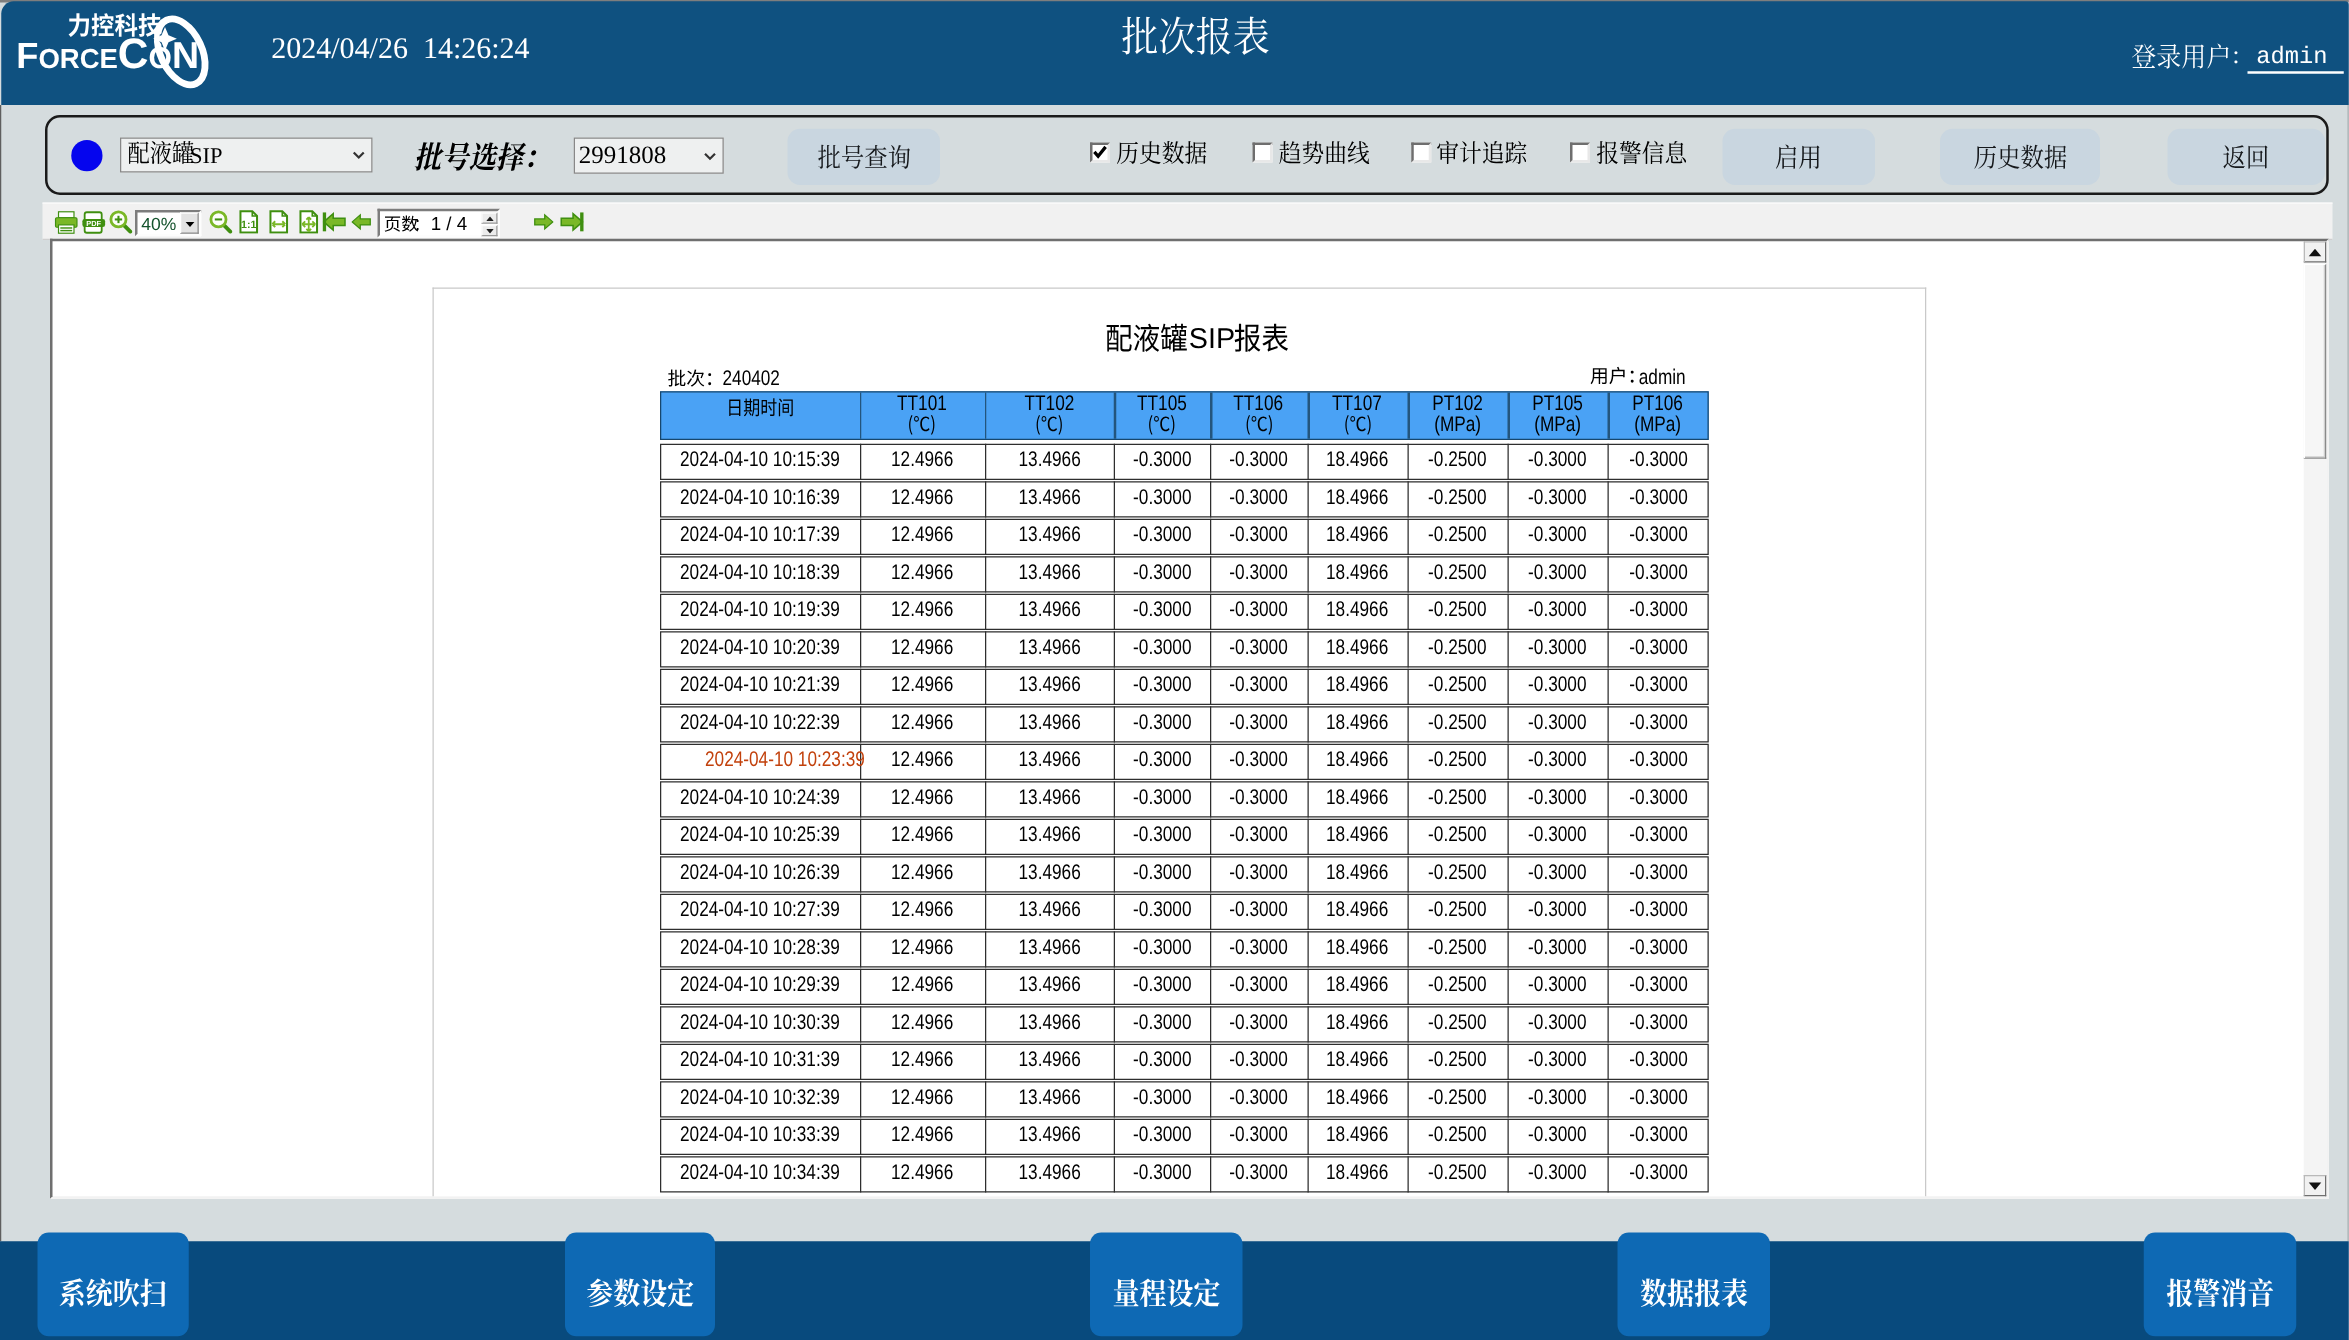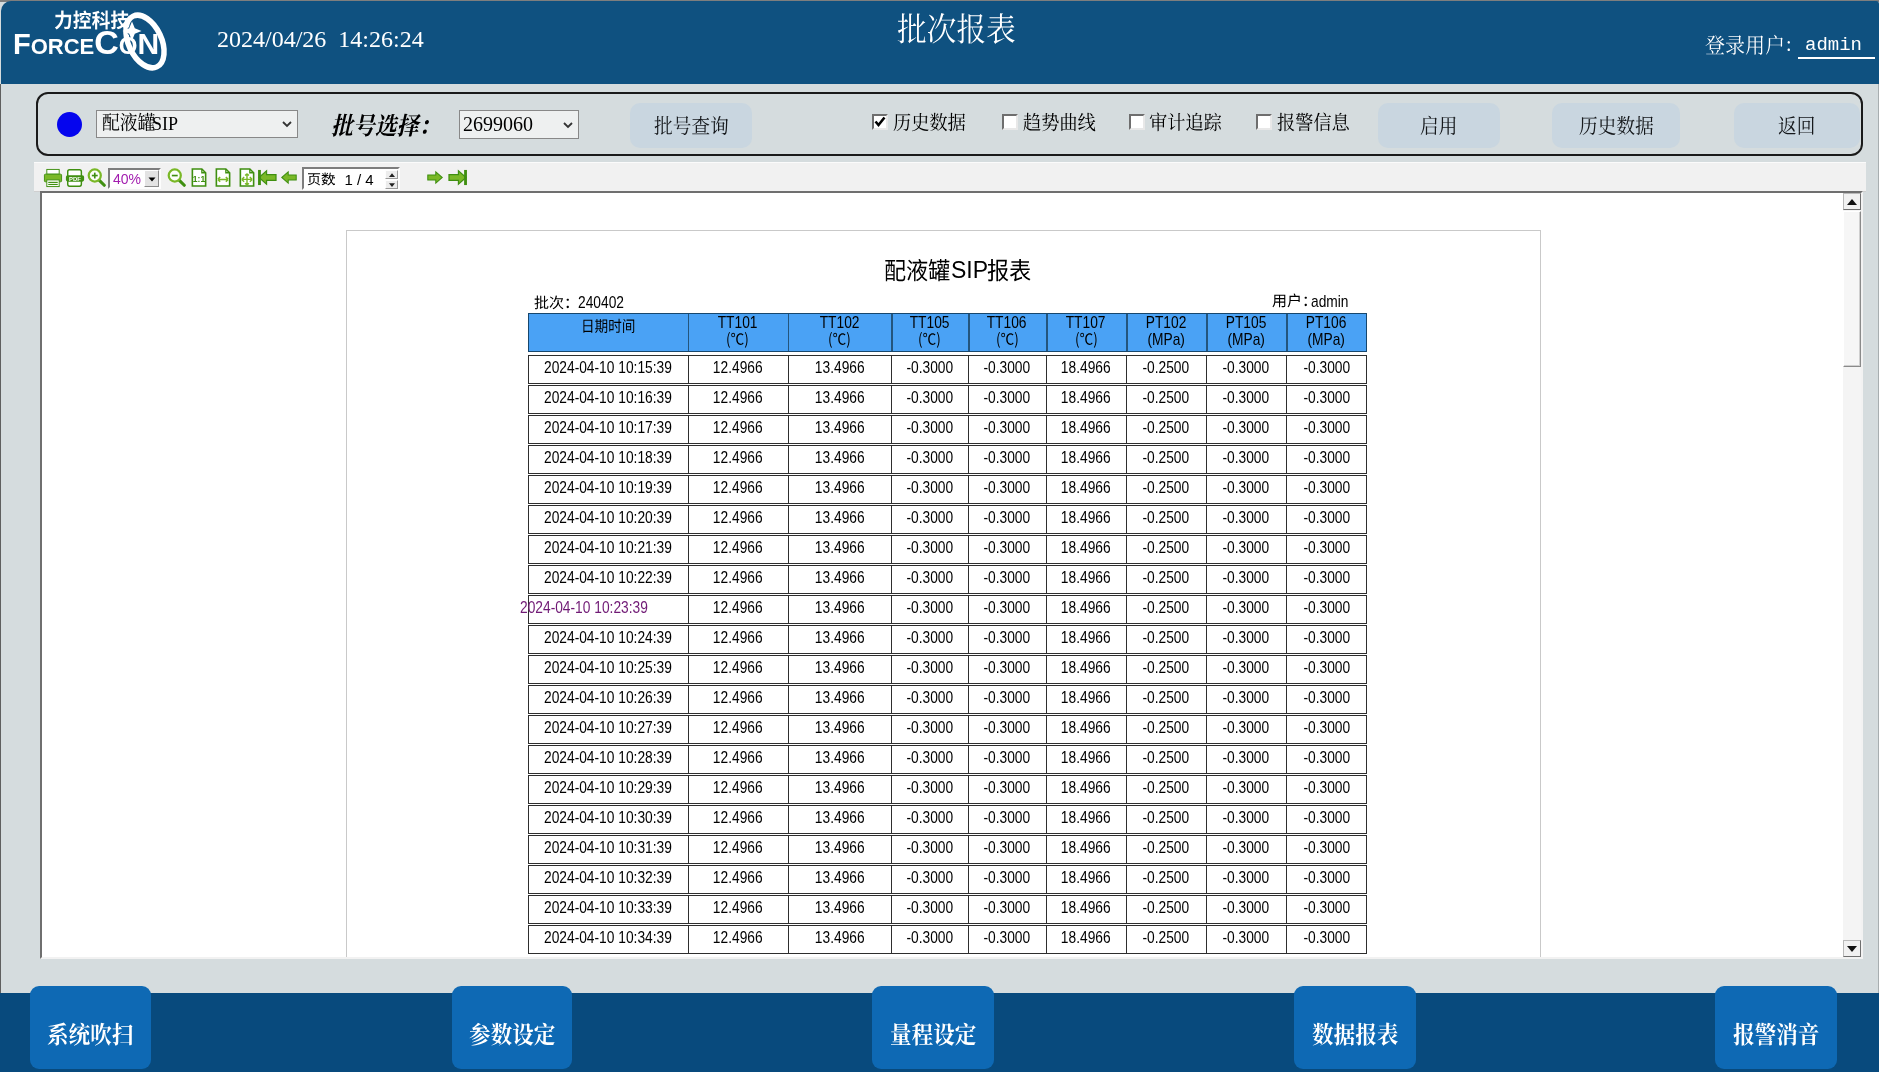--- a/index.html
+++ b/index.html
@@ -42,21 +42,21 @@
     <path fill="#000" d="M11.4 -9.9V-0.5C11.4 0.6 11.8 0.9 13.4 0.9H15.6C18.7 0.9 19.4 0.7 19.4 0.1C19.4 -0.2 19.3 -0.3 18.9 -0.5L18.8 -3.7H18.5C18.3 -2.3 18.1 -1.0 17.9 -0.6C17.8 -0.4 17.8 -0.3 17.5 -0.3C17.2 -0.3 16.5 -0.3 15.6 -0.3H13.6C12.8 -0.3 12.7 -0.4 12.7 -0.8V-9.3H16.7V-7.6H16.9C17.3 -7.6 17.9 -7.9 17.9 -8.0V-14.5C18.4 -14.6 18.8 -14.8 18.9 -15.0L17.2 -16.3L16.4 -15.4H11.2L11.4 -14.8H16.7V-9.9H12.9L11.4 -10.6ZM6.1 -14.8V-12.0H4.9V-14.8ZM1.4 -12.0V1.5H1.6C2.1 1.5 2.5 1.2 2.5 1.0V-0.3H8.6V1.1H8.7C9.2 1.1 9.8 0.8 9.8 0.7V-11.2C10.2 -11.3 10.5 -11.4 10.6 -11.6L9.1 -12.8L8.4 -12.0H7.2V-14.8H10.2C10.5 -14.8 10.7 -14.9 10.8 -15.1C10.1 -15.7 9.1 -16.5 9.1 -16.5L8.2 -15.4H0.8L1.0 -14.8H3.8V-12.0H2.6L1.4 -12.7ZM8.6 -3.6V-0.9H2.5V-3.6ZM8.6 -4.2H2.5V-5.8L2.8 -5.5C4.7 -7.0 4.9 -9.1 4.9 -10.6V-11.4H6.1V-7.5C6.1 -6.9 6.2 -6.6 7.0 -6.6H7.6C8.0 -6.6 8.3 -6.6 8.6 -6.7ZM8.6 -7.6H8.5C8.4 -7.6 8.3 -7.6 8.2 -7.6C8.1 -7.6 8.1 -7.6 8.0 -7.6C7.9 -7.6 7.8 -7.6 7.7 -7.6H7.3C7.1 -7.6 7.1 -7.6 7.1 -7.8V-11.4H8.6ZM2.5 -5.9V-11.4H3.9V-10.6C3.9 -9.2 3.8 -7.4 2.5 -5.9Z M21.9 -4.1C21.6 -4.1 21.0 -4.1 21.0 -4.1V-3.7C21.4 -3.7 21.7 -3.6 22.0 -3.4C22.4 -3.1 22.5 -1.6 22.2 0.5C22.3 1.1 22.5 1.5 22.8 1.5C23.5 1.5 23.9 1.0 24.0 0.1C24.0 -1.5 23.5 -2.4 23.5 -3.3C23.4 -3.8 23.6 -4.4 23.7 -5.0C24.0 -5.9 25.4 -10.1 26.2 -12.4L25.8 -12.4C22.7 -5.2 22.7 -5.2 22.4 -4.6C22.2 -4.1 22.1 -4.1 21.9 -4.1ZM20.9 -12.0 20.7 -11.8C21.5 -11.3 22.4 -10.3 22.7 -9.5C24.1 -8.6 25.0 -11.4 20.9 -12.0ZM22.0 -16.6 21.8 -16.5C22.6 -15.9 23.7 -14.8 24.0 -13.9C25.5 -13.1 26.3 -16.0 22.0 -16.6ZM30.5 -16.9 30.3 -16.8C31.1 -16.2 31.9 -15.1 32.1 -14.2C33.5 -13.4 34.5 -16.2 30.5 -16.9ZM32.6 -9.2 32.4 -9.1C33.0 -8.4 33.7 -7.3 33.9 -6.4C35.0 -5.6 36.0 -7.7 32.6 -9.2ZM37.5 -15.2 36.5 -14.0H25.6L25.8 -13.4H38.8C39.1 -13.4 39.3 -13.5 39.3 -13.7C38.6 -14.3 37.5 -15.2 37.5 -15.2ZM34.3 -12.4 32.2 -13.0C31.8 -10.7 30.7 -7.2 29.2 -4.9L29.5 -4.6C30.3 -5.6 31.1 -6.7 31.7 -7.8C32.1 -5.8 32.6 -4.0 33.5 -2.5C32.3 -1.0 30.8 0.3 28.9 1.3L29.1 1.6C31.2 0.8 32.8 -0.4 34.0 -1.7C35.0 -0.3 36.4 0.8 38.3 1.6C38.5 1.0 38.9 0.6 39.4 0.5L39.4 0.3C37.4 -0.3 35.9 -1.2 34.8 -2.5C36.4 -4.6 37.3 -7.0 37.9 -9.7C38.4 -9.7 38.6 -9.7 38.7 -9.9L37.3 -11.2L36.5 -10.4H32.9C33.1 -11.0 33.3 -11.6 33.5 -12.1C34.0 -12.1 34.2 -12.2 34.3 -12.4ZM32.0 -8.4C32.2 -8.9 32.5 -9.4 32.7 -9.8H36.6C36.1 -7.5 35.3 -5.2 34.1 -3.3C33.1 -4.7 32.4 -6.4 32.0 -8.4ZM29.1 -9.3 28.4 -9.5C29.0 -10.4 29.4 -11.3 29.8 -12.1C30.3 -12.0 30.5 -12.1 30.6 -12.3L28.6 -13.1C27.9 -10.7 26.3 -7.2 24.5 -4.9L24.7 -4.7C25.6 -5.5 26.5 -6.6 27.2 -7.6V1.6H27.5C27.9 1.6 28.4 1.3 28.5 1.2V-8.9C28.8 -9.0 29.0 -9.1 29.1 -9.3Z M52.9 -9.0 52.7 -8.9C53.2 -8.5 53.6 -7.8 53.6 -7.1C54.7 -6.3 55.9 -8.4 52.9 -9.0ZM58.0 -15.7 57.3 -14.9H56.1V-16.1C56.5 -16.2 56.7 -16.4 56.7 -16.6L54.9 -16.8V-14.9H51.7V-16.1C52.2 -16.2 52.3 -16.4 52.4 -16.6L50.5 -16.8V-14.9H47.9L48.0 -14.3H50.5V-13.0H50.8C51.2 -13.0 51.7 -13.2 51.7 -13.4V-14.3H54.9V-13.1H55.1C55.6 -13.1 56.1 -13.3 56.1 -13.4V-14.3H58.8C59.1 -14.3 59.3 -14.4 59.3 -14.6C58.8 -15.1 58.0 -15.7 58.0 -15.7ZM57.1 -11.9V-10.0H55.0V-11.9ZM55.0 -9.1V-9.4H57.1V-8.6H57.3C57.6 -8.6 58.1 -8.9 58.2 -9.0V-11.8C58.5 -11.9 58.7 -12.0 58.8 -12.1L57.5 -13.1L56.9 -12.5H55.1L53.9 -13.1V-8.7H54.1C54.5 -8.7 55.0 -9.0 55.0 -9.1ZM51.9 -11.9V-10.0H49.8V-11.9ZM49.8 -8.8V-9.4H51.9V-8.9H52.0C52.4 -8.9 52.9 -9.2 52.9 -9.3V-11.8C53.2 -11.9 53.5 -12.0 53.5 -12.1L52.3 -13.1L51.7 -12.5H49.9L48.7 -13.1V-8.5H48.9C49.3 -8.5 49.8 -8.7 49.8 -8.8ZM57.5 -7.8 56.8 -6.9H50.7L50.6 -7.0C50.9 -7.4 51.1 -7.8 51.3 -8.2C51.8 -8.1 52.0 -8.2 52.1 -8.4L50.3 -9.2C49.9 -7.7 48.9 -5.6 47.7 -4.3L47.9 -4.0C48.4 -4.4 48.9 -4.8 49.3 -5.3V1.5H49.5C50.1 1.5 50.5 1.3 50.5 1.2V0.8H58.7C59.0 0.8 59.2 0.7 59.2 0.5C58.7 -0.0 57.8 -0.7 57.8 -0.7L57.1 0.2H54.7V-1.6H57.8C58.1 -1.6 58.2 -1.7 58.3 -1.9C57.8 -2.4 57.0 -3.0 57.0 -3.0L56.3 -2.2H54.7V-4.0H57.9C58.1 -4.0 58.3 -4.1 58.3 -4.3C57.8 -4.8 57.0 -5.4 57.0 -5.4L56.3 -4.5H54.7V-6.3H58.4C58.6 -6.3 58.8 -6.4 58.9 -6.6C58.4 -7.2 57.5 -7.8 57.5 -7.8ZM50.5 0.2V-1.6H53.5V0.2ZM50.5 -2.2V-4.0H53.5V-2.2ZM50.5 -4.5V-6.3H53.5V-4.5ZM44.4 -16.4 42.5 -16.8C42.2 -14.4 41.5 -11.9 40.6 -10.3L40.9 -10.1C41.6 -10.9 42.2 -11.9 42.7 -13.1H44.0V-9.5H40.8L40.9 -8.9H44.0V-1.3L42.5 -1.1V-6.5C42.9 -6.6 43.1 -6.8 43.2 -7.1L41.4 -7.3V-1.5C41.4 -1.2 41.3 -1.0 40.9 -0.8L41.5 0.4C41.6 0.4 41.7 0.3 41.8 0.2C43.5 -0.3 45.2 -0.8 46.4 -1.2V0.1H46.7C47.1 0.1 47.5 -0.1 47.5 -0.2V-6.6C47.9 -6.7 48.1 -6.8 48.1 -7.1L46.4 -7.3V-1.7L45.2 -1.5V-8.9H47.9C48.1 -8.9 48.3 -9.0 48.4 -9.2C47.8 -9.8 46.8 -10.5 46.8 -10.5L46.0 -9.5H45.2V-13.1H47.5C47.8 -13.1 48.0 -13.2 48.1 -13.4C47.5 -14.0 46.5 -14.8 46.5 -14.8L45.6 -13.7H43.0C43.3 -14.4 43.5 -15.1 43.7 -15.9C44.2 -15.9 44.4 -16.1 44.4 -16.4Z"></path>
   </svg>
 <div class="abs" style="left:152px;top:114px;font-family:'Liberation Serif',serif;font-size:18px;color:#000">SIP</div>
 <svg style="position:absolute;left:331.00px;top:112.9px" width="109.2" height="28" viewBox="0 -21.1 120.0 27.6" preserveAspectRatio="none">
     <path fill="#000" d="M11.5 -16.6 9.8 -14.7H9.8L10.9 -19.4C11.6 -19.4 11.9 -19.7 12.0 -20.0L8.5 -20.4L7.1 -14.7H4.2L4.3 -14.1H6.9L5.8 -9.3C4.4 -9.0 3.3 -8.7 2.7 -8.6L3.0 -5.4C3.3 -5.5 3.6 -5.8 3.8 -6.1L5.1 -6.8L3.8 -1.5C3.7 -1.2 3.6 -1.1 3.2 -1.1C2.8 -1.1 0.9 -1.2 0.9 -1.2L0.8 -0.9C1.8 -0.7 2.1 -0.4 2.3 0.1C2.5 0.5 2.4 1.2 2.3 2.2C5.3 1.9 5.9 0.7 6.4 -1.2L8.2 -8.6C9.7 -9.4 10.9 -10.2 11.8 -10.7L11.8 -11.0L8.6 -10.1L9.6 -14.1H12.3C12.6 -14.1 12.9 -14.2 13.0 -14.4C12.5 -15.3 11.5 -16.6 11.5 -16.6ZM17.0 -13.5 15.4 -11.6H15.0L16.9 -19.2C17.6 -19.3 17.9 -19.5 18.0 -19.9L14.6 -20.3L10.1 -2.1C9.9 -1.5 9.7 -1.3 8.6 -0.7L9.8 2.0C10.0 1.8 10.3 1.6 10.6 1.2C13.0 -0.4 15.0 -1.9 16.1 -2.7L16.1 -3.0L12.5 -1.7L14.8 -10.9H17.7C18.0 -10.9 18.3 -11.0 18.4 -11.3C18.0 -12.1 17.0 -13.5 17.0 -13.5ZM24.2 -19.9 20.9 -20.3 16.1 -1.0C15.7 0.6 16.0 1.2 17.9 1.2H19.4C22.1 1.2 23.1 0.9 23.4 -0.1C23.5 -0.6 23.4 -0.8 22.8 -1.1L23.5 -4.3H23.2C22.6 -3.1 21.9 -1.7 21.6 -1.3C21.4 -1.1 21.2 -1.0 21.0 -1.0C20.9 -1.0 20.5 -1.0 20.1 -1.0H19.2C18.8 -1.0 18.7 -1.2 18.8 -1.6L20.9 -9.9C22.6 -10.8 24.4 -12.0 25.5 -12.7C25.9 -12.5 26.3 -12.6 26.5 -12.8L24.1 -14.9C23.5 -14.0 22.4 -12.6 21.2 -11.2L23.2 -19.2C23.8 -19.3 24.1 -19.6 24.2 -19.9Z M47.7 -12.1 45.7 -10.1H27.4L27.4 -9.4H32.8C32.4 -8.6 31.6 -7.4 30.9 -6.5C30.5 -6.3 30.0 -6.1 29.7 -5.9L32.0 -4.2L33.4 -5.4H42.5C41.6 -3.2 40.5 -1.4 39.8 -1.0C39.5 -0.8 39.3 -0.7 38.8 -0.7C38.2 -0.7 36.0 -0.9 34.6 -1.0L34.5 -0.7C35.7 -0.5 36.8 -0.1 37.2 0.3C37.6 0.7 37.6 1.4 37.4 2.1C38.9 2.1 40.0 1.9 41.0 1.4C42.5 0.5 44.0 -1.8 45.2 -4.9C45.8 -5.0 46.1 -5.1 46.3 -5.3L44.3 -7.4L42.6 -6.1H33.7C34.4 -7.1 35.3 -8.4 36.0 -9.4H49.0C49.4 -9.4 49.7 -9.5 49.8 -9.7C49.0 -10.7 47.7 -12.0 47.7 -12.1ZM34.7 -11.9 35.0 -12.8H43.6L43.2 -11.5H43.7C44.6 -11.5 46.2 -12.0 46.2 -12.2L47.6 -17.7C48.2 -17.8 48.6 -18.0 48.7 -18.2L46.5 -20.3L44.8 -18.9H36.6L33.9 -20.1L31.7 -11.0H32.1C33.3 -11.0 34.7 -11.6 34.7 -11.9ZM44.9 -18.2 43.7 -13.5H35.1L36.3 -18.2Z M54.9 -19.9 54.7 -19.8C55.3 -18.4 56.0 -16.4 55.9 -14.6C58.0 -12.7 61.6 -17.9 54.9 -19.9ZM71.7 -13.1 69.8 -11.2H67.2L68.2 -15.0H73.4C73.8 -15.0 74.0 -15.1 74.2 -15.4C73.4 -16.3 72.1 -17.6 72.1 -17.6L70.2 -15.7H68.3L69.2 -19.1C69.8 -19.2 70.1 -19.4 70.2 -19.8L66.8 -20.1L65.7 -15.7H63.4C64.0 -16.4 64.5 -17.2 65.0 -18.1C65.5 -18.1 65.9 -18.3 66.0 -18.6L62.8 -19.4C61.8 -16.7 60.4 -13.8 59.0 -11.8L59.2 -11.6C60.5 -12.5 61.7 -13.6 62.8 -15.0H65.5L64.5 -11.2H59.0L59.1 -10.5H61.9C60.9 -7.0 59.5 -4.3 55.9 -2.2L55.8 -2.2C55.6 -2.4 55.3 -2.6 55.1 -2.8L57.0 -10.7C57.7 -10.8 58.1 -11.0 58.4 -11.2L56.2 -13.4L54.4 -11.7H51.8L51.7 -11.0H54.6L52.5 -2.6C51.5 -2.1 50.1 -1.3 49.1 -0.9L50.3 1.9C50.5 1.8 50.7 1.6 50.7 1.4C51.6 0.1 53.0 -1.3 53.6 -2.1C53.9 -2.5 54.2 -2.5 54.5 -2.1C55.8 0.5 57.7 1.5 62.5 1.5C64.8 1.5 67.4 1.5 69.2 1.5C69.6 0.4 70.4 -0.6 71.6 -0.8L71.6 -1.1C68.9 -0.9 66.7 -0.9 64.1 -0.9C60.2 -0.9 57.8 -1.2 56.2 -2.0C60.9 -3.6 63.3 -6.3 64.7 -10.5H66.2L64.7 -4.4C64.3 -2.8 64.5 -2.3 66.4 -2.3H67.8C70.5 -2.3 71.5 -2.9 71.7 -3.8C71.9 -4.3 71.8 -4.7 71.3 -4.9L72.0 -8.0H71.7C71.0 -6.6 70.3 -5.4 70.0 -5.0C69.9 -4.8 69.8 -4.8 69.6 -4.8C69.4 -4.8 69.1 -4.8 68.7 -4.8H67.8C67.4 -4.8 67.4 -4.8 67.4 -5.1L68.8 -10.5H73.1C73.4 -10.5 73.7 -10.6 73.8 -10.8C73.0 -11.8 71.7 -13.1 71.7 -13.1Z M94.0 -5.3 92.0 -3.4H89.6L90.3 -6.3H95.2C95.5 -6.3 95.8 -6.4 95.9 -6.7C95.2 -7.5 93.9 -8.7 93.9 -8.7L92.1 -7.0H90.5L91.0 -9.1C91.7 -9.2 91.9 -9.4 92.0 -9.7L88.5 -10.1L87.7 -7.0H82.8L82.9 -6.3H87.5L86.8 -3.4H80.7L80.7 -2.7H86.6L85.4 2.1H86.0C87.0 2.1 88.4 1.7 88.4 1.5L89.5 -2.7H95.4C95.7 -2.7 96.0 -2.8 96.2 -3.1C95.3 -4.0 94.0 -5.3 94.0 -5.3ZM88.1 -18.6H85.4L85.5 -18.0H87.7C87.9 -15.7 88.5 -14.0 89.5 -12.7C87.2 -11.1 84.6 -9.8 81.8 -8.9L81.8 -8.5C85.1 -9.2 88.0 -10.2 90.5 -11.6C91.8 -10.5 93.6 -9.7 95.7 -9.2C96.3 -10.5 97.3 -11.3 98.5 -11.6L98.5 -11.9C96.5 -12.1 94.6 -12.5 93.0 -13.2C94.7 -14.4 96.2 -15.9 97.5 -17.5C98.2 -17.5 98.4 -17.6 98.7 -17.9L96.8 -20.0L94.9 -18.6ZM88.2 -18.0H94.7C93.8 -16.5 92.5 -15.2 91.2 -14.0C89.7 -15.0 88.7 -16.2 88.2 -18.0ZM84.3 -16.6 82.5 -14.7H82.1L83.3 -19.4C83.9 -19.4 84.2 -19.7 84.3 -20.0L80.8 -20.4L79.4 -14.7H76.4L76.4 -14.0H79.2L78.1 -9.6C76.5 -9.1 75.3 -8.8 74.6 -8.6L75.0 -5.4C75.3 -5.5 75.7 -5.8 75.8 -6.1L77.4 -7.0L76.1 -1.7C76.0 -1.4 75.9 -1.2 75.6 -1.2C75.1 -1.2 73.1 -1.4 73.1 -1.4L73.0 -1.1C73.9 -0.8 74.3 -0.5 74.5 -0.0C74.7 0.5 74.7 1.2 74.5 2.2C77.6 1.8 78.3 0.7 78.8 -1.4L80.6 -8.8C82.5 -9.9 84.0 -10.8 85.1 -11.6L85.0 -11.9L81.1 -10.5L81.9 -14.0H85.3C85.6 -14.0 85.9 -14.2 86.0 -14.4C85.4 -15.3 84.3 -16.6 84.3 -16.6Z M102.6 -0.6C103.8 -0.6 105.0 -1.6 105.2 -2.7C105.5 -3.9 104.8 -4.8 103.6 -4.8C102.4 -4.8 101.3 -3.9 101.0 -2.7C100.7 -1.6 101.4 -0.6 102.6 -0.6ZM104.9 -9.9C106.1 -9.9 107.3 -10.8 107.6 -12.0C107.8 -13.1 107.2 -14.1 106.0 -14.1C104.7 -14.1 103.6 -13.1 103.3 -12.0C103.0 -10.8 103.7 -9.9 104.9 -9.9Z"></path>
   </svg>
 <div class="abs" style="left:459px;top:110px;width:120px;height:29px;background:#eef0f0;border:1px solid #888;"></div>
 <svg class="abs" style="left:562px;top:119.5px" width="12" height="10" viewBox="0 0 12 10">
     <path d="M2 3 L6 7 L10 3" stroke="#333" stroke-width="1.8" fill="none"></path>
   </svg>
-<div class="abs" style="left:463px;top:113px;font-family:'Liberation Serif',serif;font-size:20px;color:#000">2699060</div>
+<div class="abs" style="left:463px;top:113px;font-family:'Liberation Serif',serif;font-size:20px;color:#000">2991808</div>
 <div class="abs" style="left:630px;top:103px;width:122px;height:45px;background:#c9d6e0;border-radius:10px"></div>
 <svg style="position:absolute;left:653.62px;top:114.5px" width="74.8" height="24" viewBox="0 -18.5 84.0 24.1" preserveAspectRatio="none">
     <path fill="#16191c" d="M6.3 -14.0 5.4 -12.9H4.8V-16.8C5.4 -16.9 5.6 -17.1 5.6 -17.4L3.5 -17.6V-12.9H0.7L0.8 -12.2H3.5V-7.6C2.2 -7.2 1.2 -6.8 0.7 -6.6L1.4 -4.9C1.6 -5.0 1.8 -5.2 1.8 -5.5L3.5 -6.4V-0.6C3.5 -0.3 3.4 -0.1 3.0 -0.1C2.6 -0.1 0.6 -0.3 0.6 -0.3V0.0C1.5 0.2 2.0 0.3 2.3 0.6C2.6 0.8 2.7 1.2 2.8 1.6C4.6 1.4 4.8 0.7 4.8 -0.4V-7.2L7.9 -8.9L7.7 -9.2L4.8 -8.1V-12.2H7.3C7.6 -12.2 7.8 -12.3 7.9 -12.6C7.2 -13.2 6.3 -14.0 6.3 -14.0ZM12.1 -11.4 11.2 -10.2H9.9V-16.7C10.4 -16.8 10.7 -17.0 10.7 -17.3L8.6 -17.5V-0.9C8.6 -0.5 8.5 -0.4 7.8 0.1L8.9 1.4C9.0 1.3 9.1 1.2 9.2 0.9C10.9 -0.3 12.6 -1.5 13.5 -2.1L13.4 -2.4C12.1 -1.8 10.9 -1.2 9.9 -0.8V-9.6H13.1C13.4 -9.6 13.6 -9.7 13.7 -10.0C13.1 -10.6 12.1 -11.4 12.1 -11.4ZM16.2 -17.3 14.2 -17.5V-0.5C14.2 0.5 14.5 0.9 15.8 0.9H17.2C19.6 0.9 20.2 0.8 20.2 0.2C20.2 -0.0 20.1 -0.1 19.7 -0.3L19.6 -2.9H19.3C19.1 -1.9 18.9 -0.7 18.7 -0.4C18.6 -0.2 18.6 -0.2 18.4 -0.2C18.2 -0.2 17.8 -0.2 17.3 -0.2H16.1C15.5 -0.2 15.5 -0.3 15.5 -0.8V-8.6C16.9 -9.6 18.3 -10.7 19.1 -11.5C19.5 -11.3 19.8 -11.4 20.0 -11.6L18.4 -12.9C17.8 -12.1 16.6 -10.5 15.5 -9.3V-16.7C16.0 -16.8 16.2 -17.0 16.2 -17.3Z M39.3 -10.0 38.3 -8.7H22.0L22.2 -8.1H27.2C26.9 -7.4 26.5 -6.3 26.1 -5.5C25.8 -5.4 25.4 -5.3 25.1 -5.1L26.6 -3.9L27.3 -4.6H36.7C36.3 -2.5 35.7 -0.7 35.1 -0.2C34.8 -0.1 34.6 -0.0 34.2 -0.0C33.7 -0.0 31.7 -0.2 30.6 -0.3L30.6 0.1C31.6 0.2 32.6 0.5 33.0 0.7C33.3 0.9 33.4 1.2 33.4 1.6C34.4 1.6 35.2 1.4 35.8 1.0C36.9 0.3 37.7 -1.9 38.0 -4.5C38.5 -4.5 38.8 -4.6 38.9 -4.7L37.4 -6.0L36.5 -5.2H27.4C27.8 -6.1 28.3 -7.3 28.6 -8.1H40.6C40.8 -8.1 41.1 -8.2 41.1 -8.4C40.4 -9.1 39.3 -10.0 39.3 -10.0ZM26.9 -10.3V-11.2H36.1V-10.2H36.3C36.8 -10.2 37.5 -10.4 37.5 -10.6V-15.6C37.9 -15.7 38.3 -15.9 38.4 -16.1L36.7 -17.4L35.9 -16.5H27.1L25.6 -17.2V-9.8H25.8C26.4 -9.8 26.9 -10.1 26.9 -10.3ZM36.1 -15.9V-11.8H26.9V-15.9Z M60.3 -1.0 59.3 0.2H42.9L43.0 0.8H61.6C61.9 0.8 62.1 0.7 62.2 0.5C61.5 -0.1 60.3 -1.0 60.3 -1.0ZM56.7 -7.5V-5.3H48.3V-7.5ZM48.3 -1.0V-1.8H56.7V-0.7H56.9C57.3 -0.7 58.0 -1.1 58.0 -1.2V-7.3C58.4 -7.3 58.7 -7.5 58.8 -7.6L57.2 -8.9L56.4 -8.1H48.4L46.9 -8.8V-0.5H47.2C47.7 -0.5 48.3 -0.8 48.3 -1.0ZM48.3 -2.4V-4.7H56.7V-2.4ZM60.0 -15.7 59.0 -14.4H53.1V-16.7C53.7 -16.8 53.9 -17.0 53.9 -17.3L51.8 -17.5V-14.4H43.2L43.4 -13.8H50.4C48.6 -11.5 45.9 -9.3 42.9 -7.8L43.0 -7.4C46.6 -8.7 49.7 -10.7 51.8 -13.2V-8.8H52.0C52.5 -8.8 53.1 -9.1 53.1 -9.2V-13.8H53.3C55.0 -11.1 58.0 -8.9 60.9 -7.7C61.1 -8.3 61.5 -8.7 62.1 -8.8L62.2 -9.0C59.2 -9.9 55.8 -11.6 53.9 -13.8H61.3C61.6 -13.8 61.8 -13.9 61.9 -14.1C61.2 -14.8 60.0 -15.7 60.0 -15.7Z M66.1 -17.5 65.9 -17.4C66.7 -16.4 67.9 -14.7 68.1 -13.5C69.6 -12.4 70.6 -15.5 66.1 -17.5ZM68.4 -11.1C68.8 -11.2 69.1 -11.4 69.2 -11.5L67.8 -12.7L67.1 -11.9H64.0L64.2 -11.3H67.1V-1.8C67.1 -1.4 67.0 -1.3 66.3 -0.9L67.3 0.8C67.5 0.7 67.7 0.4 67.8 0.0C69.3 -1.5 70.6 -3.0 71.3 -3.8L71.1 -4.1C70.2 -3.4 69.2 -2.7 68.4 -2.1ZM75.3 -16.8 73.1 -17.5C72.3 -14.3 70.9 -11.1 69.5 -9.1L69.8 -8.8C71.0 -10.0 72.2 -11.6 73.1 -13.3H80.9C80.8 -6.4 80.5 -1.3 79.7 -0.5C79.5 -0.3 79.3 -0.3 78.9 -0.3C78.4 -0.3 76.7 -0.4 75.7 -0.5L75.7 -0.1C76.6 0.0 77.6 0.3 78.0 0.5C78.3 0.7 78.4 1.1 78.4 1.6C79.4 1.6 80.2 1.2 80.8 0.5C81.8 -0.7 82.1 -5.7 82.3 -13.1C82.7 -13.2 83.0 -13.3 83.1 -13.5L81.5 -14.8L80.7 -13.9H73.4C73.8 -14.7 74.2 -15.5 74.5 -16.4C75.0 -16.4 75.2 -16.5 75.3 -16.8ZM77.2 -7.6H73.2V-10.1H77.2ZM77.2 -7.0V-4.3H73.2V-7.0ZM73.2 -2.5V-3.6H77.2V-2.6H77.4C77.8 -2.6 78.4 -3.0 78.5 -3.1V-9.8C78.9 -9.9 79.2 -10.1 79.4 -10.2L77.7 -11.5L77.0 -10.7H73.3L71.9 -11.3V-2.1H72.1C72.7 -2.1 73.2 -2.4 73.2 -2.5Z"></path>
   </svg>
 <div class="abs" style="left:1378px;top:103px;width:122px;height:45px;background:#c9d6e0;border-radius:10px"></div>
 <svg style="position:absolute;left:1420.31px;top:114.5px" width="37.4" height="24" viewBox="0 -18.5 42.0 24.1" preserveAspectRatio="none">
     <path fill="#16191c" d="M9.5 -17.8 9.3 -17.6C9.9 -17.1 10.8 -16.0 11.1 -15.3C12.5 -14.5 13.5 -17.1 9.5 -17.8ZM16.6 -6.1V-0.6H8.0V-6.1ZM8.0 1.1V0.0H16.6V1.5H16.8C17.3 1.5 18.0 1.2 18.0 1.1V-5.9C18.4 -6.0 18.7 -6.1 18.8 -6.3L17.2 -7.5L16.4 -6.7H8.1L6.6 -7.4V1.6H6.8C7.4 1.6 8.0 1.2 8.0 1.1ZM5.2 -10.5V-10.9V-14.5H16.8V-10.5ZM3.8 -15.3V-10.9C3.8 -6.8 3.4 -2.3 0.8 1.4L1.1 1.6C4.6 -1.7 5.1 -6.3 5.2 -9.9H16.8V-8.9H17.0C17.5 -8.9 18.2 -9.3 18.2 -9.4V-14.3C18.6 -14.3 18.9 -14.5 19.0 -14.6L17.4 -15.9L16.6 -15.1H5.5L3.8 -15.8Z M25.9 -10.6H30.9V-6.2H25.7C25.9 -7.4 25.9 -8.6 25.9 -9.7ZM25.9 -11.2V-15.5H30.9V-11.2ZM24.5 -16.1V-9.7C24.5 -5.7 24.2 -1.7 21.8 1.4L22.1 1.6C24.4 -0.4 25.3 -2.9 25.7 -5.5H30.9V1.4H31.1C31.8 1.4 32.3 1.1 32.3 1.0V-5.5H37.7V-0.6C37.7 -0.3 37.6 -0.1 37.1 -0.1C36.7 -0.1 34.5 -0.3 34.5 -0.3V0.0C35.4 0.2 36.0 0.3 36.3 0.5C36.6 0.8 36.8 1.2 36.8 1.6C38.8 1.4 39.1 0.7 39.1 -0.4V-15.1C39.5 -15.2 39.9 -15.4 40.0 -15.6L38.2 -17.0L37.5 -16.1H26.2L24.5 -16.8ZM37.7 -10.6V-6.2H32.3V-10.6ZM37.7 -11.2H32.3V-15.5H37.7Z"></path>
   </svg>
 <div class="abs" style="left:1552px;top:103px;width:128px;height:45px;background:#c9d6e0;border-radius:10px"></div>
 <svg style="position:absolute;left:1578.62px;top:114.5px" width="74.8" height="24" viewBox="0 -18.5 84.0 24.1" preserveAspectRatio="none">
@@ -98,21 +98,21 @@
 <rect x="1" y="7" width="20" height="7" rx="2" fill="#3f8f10"></rect>
 <text x="11" y="12.8" font-size="6.5" font-family="Liberation Sans" font-weight="bold" fill="#fff" text-anchor="middle">PDF</text>
 </svg>
 <svg class="abs" style="left:87px;top:168px" width="19" height="19" viewBox="0 0 22 22">
     <line x1="14" y1="14" x2="20" y2="20" stroke="#3f8f10" stroke-width="3.6" stroke-linecap="round"></line>
     <circle cx="9" cy="8.7" r="7" fill="#fdfef9" stroke="#7ab827" stroke-width="2.6"></circle>
     <rect x="5.6" y="7.8" width="6.8" height="1.9" fill="#3f8f10"></rect>
     <rect x="8.05" y="5.35" width="1.9" height="6.8" fill="#3f8f10"></rect>
   </svg>
 <div class="abs" style="left:108px;top:168px;width:53px;height:21px;background:#fff;border-top:2px solid #7d7d7d;border-left:2px solid #7d7d7d;border-right:2px solid #fdfdfd;border-bottom:2px solid #fdfdfd"></div>
-<div class="abs" style="left:113px;top:170.5px;font-size:14px;color:#a21caf">40%</div>
+<div class="abs" style="left:113px;top:170.5px;font-size:14px;color:#14532d">40%</div>
 <div class="abs" style="left:144px;top:170px;width:15px;height:17px;background:#e3e3e3;border:1px solid #8b8b8b;border-top-color:#fff;border-left-color:#fff"></div>
 <svg class="abs" style="left:147.5px;top:176.5px" width="8" height="5" viewBox="0 0 8 5">
     <path d="M0.5 0.5 L7.5 0.5 L4 4.5 Z" fill="#000"></path>
   </svg>
 <svg class="abs" style="left:167px;top:168px" width="19" height="19" viewBox="0 0 22 22">
     <line x1="14" y1="14" x2="20" y2="20" stroke="#3f8f10" stroke-width="3.6" stroke-linecap="round"></line>
     <circle cx="9" cy="8.7" r="7" fill="#fdfef9" stroke="#7ab827" stroke-width="2.6"></circle>
     <rect x="5.6" y="7.8" width="6.8" height="1.9" fill="#3f8f10"></rect>
   </svg>
 <svg class="abs" style="left:190px;top:168px" width="18" height="19" viewBox="0 0 19 20">
@@ -378,21 +378,21 @@
 <div class="abs" style="left:1286px;top:568.2px;width:81px;font-size:17px;color:#000;text-align:center"><span class="scx">-0.3000</span></div>
 <div class="abs" style="left:528px;top:595.0px;width:839px;height:28.5px;border:1px solid #2e2e2e"></div>
 <div class="abs" style="left:687.6px;top:595.0px;width:1px;height:28.5px;background:#2e2e2e"></div>
 <div class="abs" style="left:787.6px;top:595.0px;width:1px;height:28.5px;background:#2e2e2e"></div>
 <div class="abs" style="left:891.0px;top:595.0px;width:1px;height:28.5px;background:#2e2e2e"></div>
 <div class="abs" style="left:968.0px;top:595.0px;width:1px;height:28.5px;background:#2e2e2e"></div>
 <div class="abs" style="left:1046.0px;top:595.0px;width:1px;height:28.5px;background:#2e2e2e"></div>
 <div class="abs" style="left:1126.0px;top:595.0px;width:1px;height:28.5px;background:#2e2e2e"></div>
 <div class="abs" style="left:1206.0px;top:595.0px;width:1px;height:28.5px;background:#2e2e2e"></div>
 <div class="abs" style="left:1286.0px;top:595.0px;width:1px;height:28.5px;background:#2e2e2e"></div>
-<div class="abs" style="left:504px;top:598.2px;width:160px;font-size:17px;color:#701a75;text-align:center"><span class="scx">2024-04-10 10:23:39</span></div>
+<div class="abs" style="left:548px;top:598.2px;width:160px;font-size:17px;color:#c2410c;text-align:center"><span class="scx">2024-04-10 10:23:39</span></div>
 <div class="abs" style="left:688px;top:598.2px;width:100px;font-size:17px;color:#000;text-align:center"><span class="scx">12.4966</span></div>
 <div class="abs" style="left:788px;top:598.2px;width:103px;font-size:17px;color:#000;text-align:center"><span class="scx">13.4966</span></div>
 <div class="abs" style="left:891px;top:598.2px;width:77px;font-size:17px;color:#000;text-align:center"><span class="scx">-0.3000</span></div>
 <div class="abs" style="left:968px;top:598.2px;width:78px;font-size:17px;color:#000;text-align:center"><span class="scx">-0.3000</span></div>
 <div class="abs" style="left:1046px;top:598.2px;width:80px;font-size:17px;color:#000;text-align:center"><span class="scx">18.4966</span></div>
 <div class="abs" style="left:1126px;top:598.2px;width:80px;font-size:17px;color:#000;text-align:center"><span class="scx">-0.2500</span></div>
 <div class="abs" style="left:1206px;top:598.2px;width:80px;font-size:17px;color:#000;text-align:center"><span class="scx">-0.3000</span></div>
 <div class="abs" style="left:1286px;top:598.2px;width:81px;font-size:17px;color:#000;text-align:center"><span class="scx">-0.3000</span></div>
 <div class="abs" style="left:528px;top:625.0px;width:839px;height:28.5px;border:1px solid #2e2e2e"></div>
 <div class="abs" style="left:687.6px;top:625.0px;width:1px;height:28.5px;background:#2e2e2e"></div>

